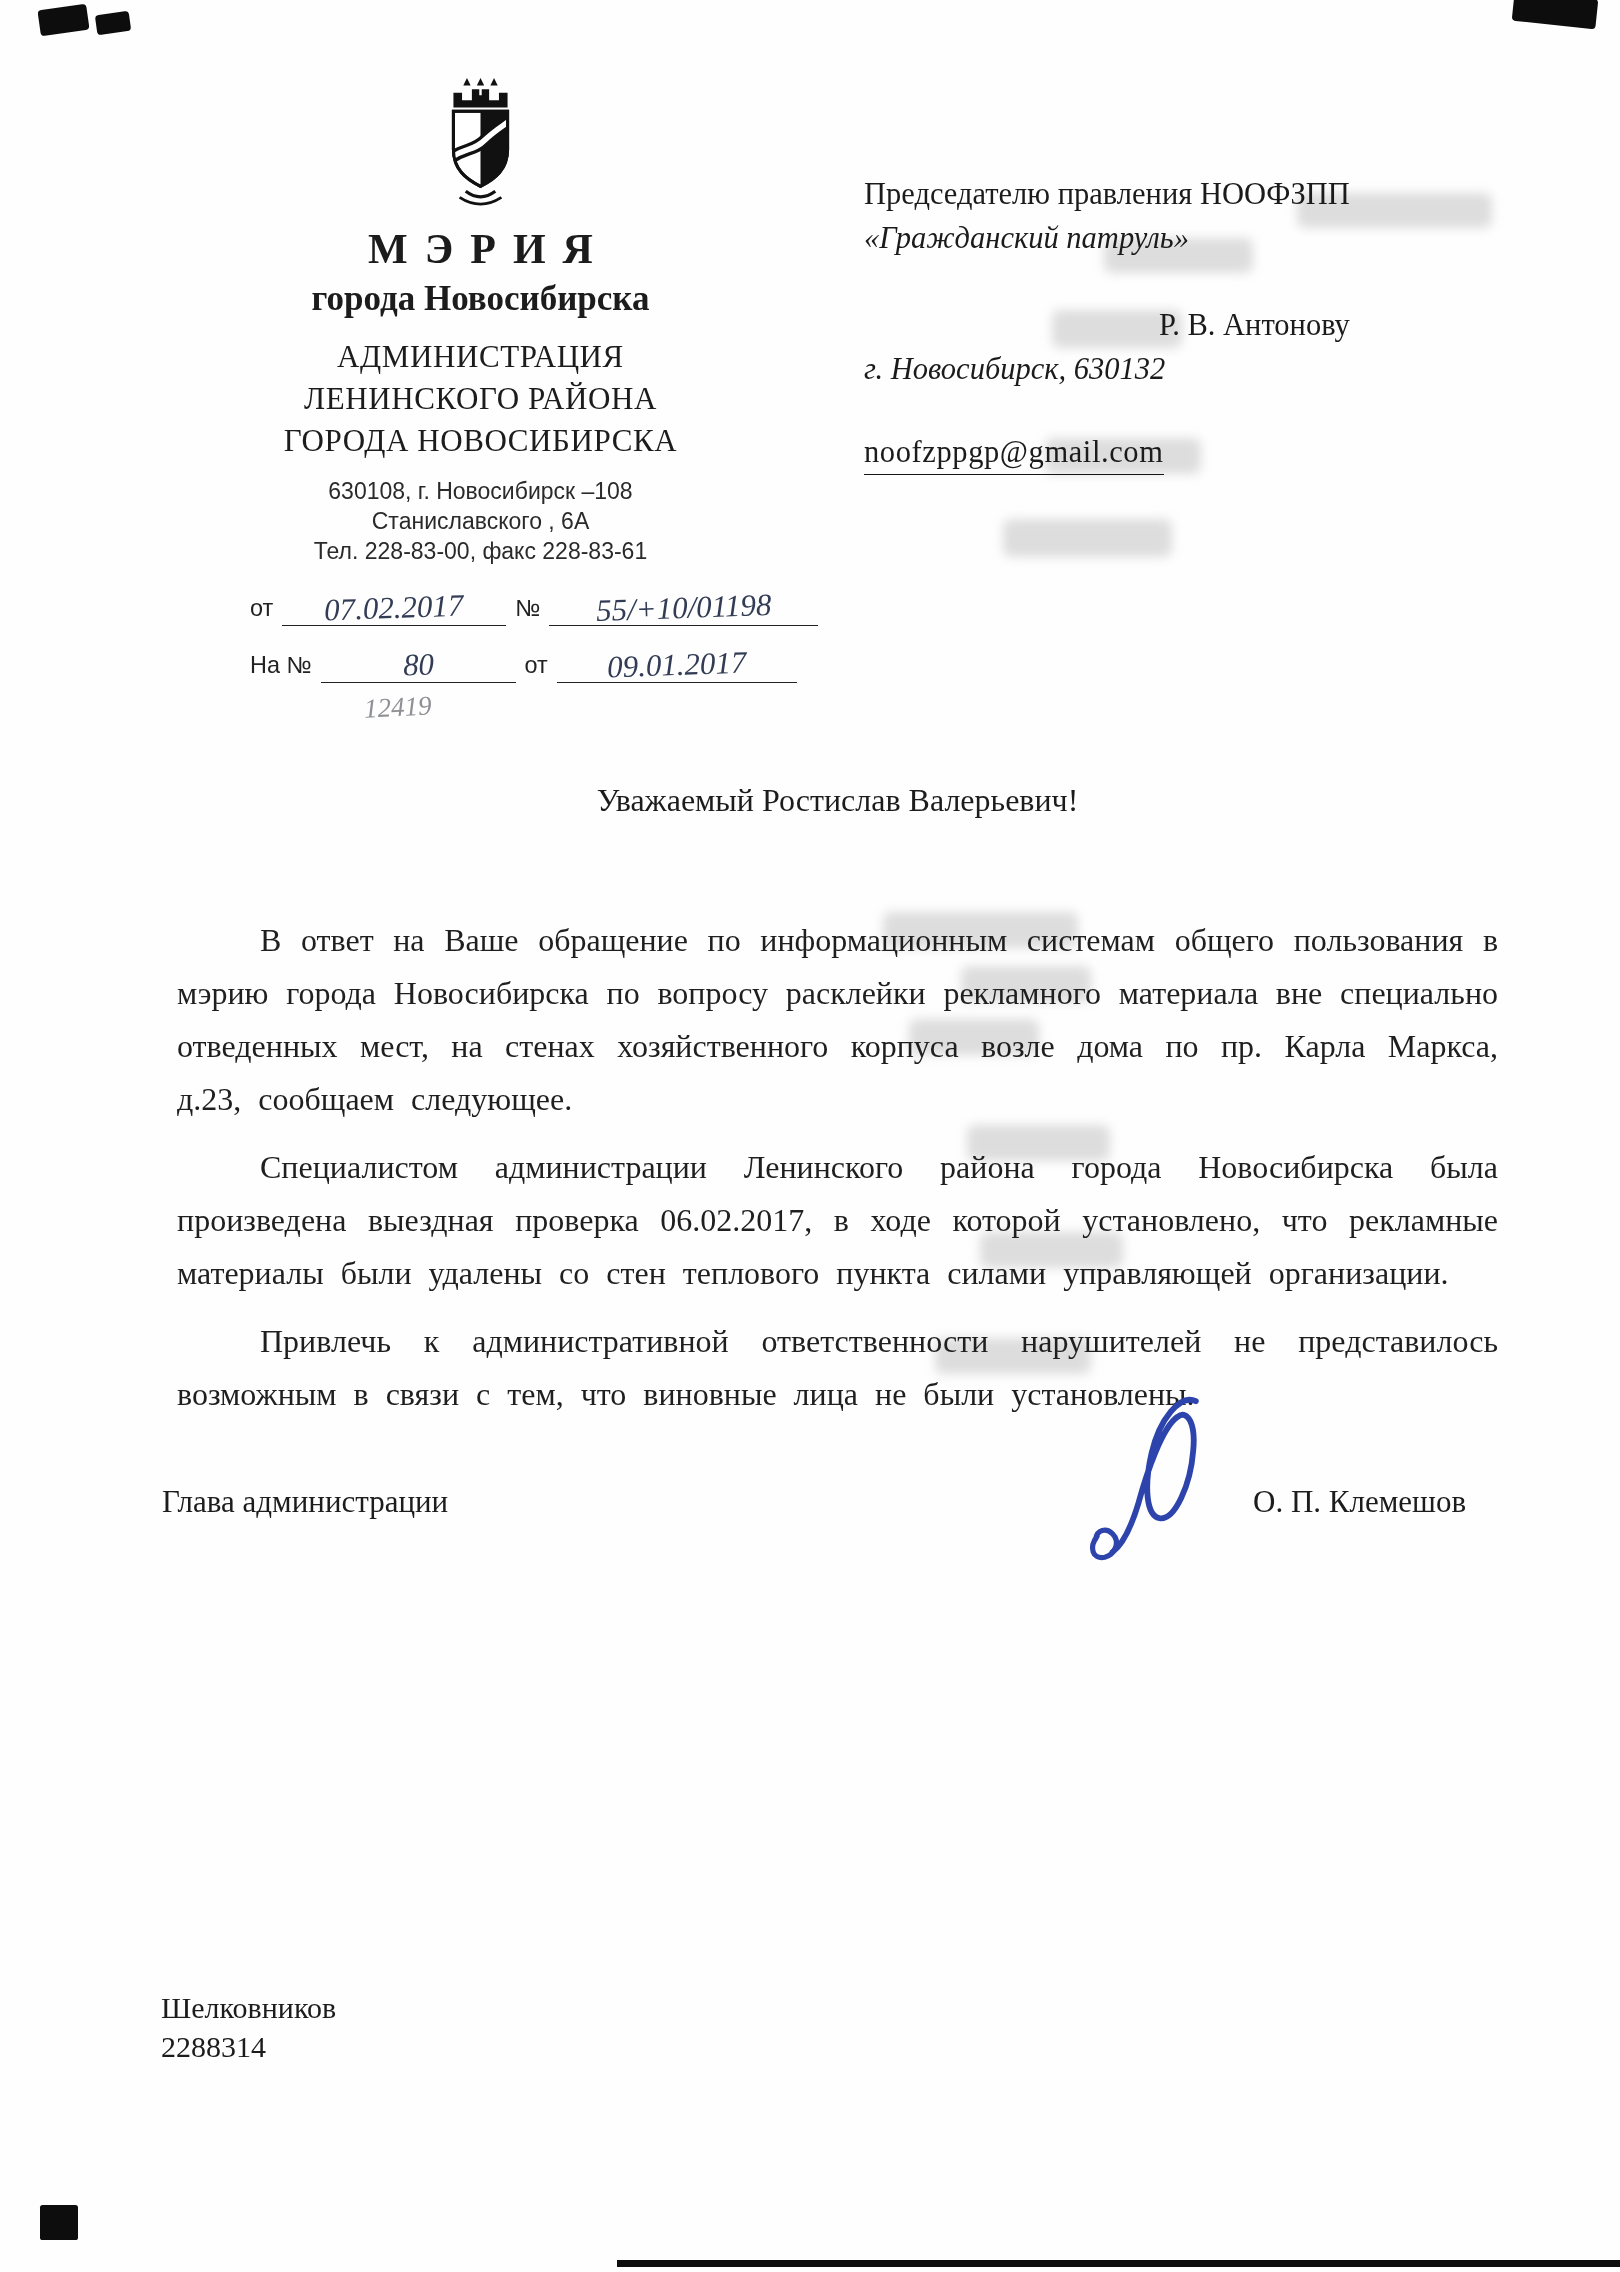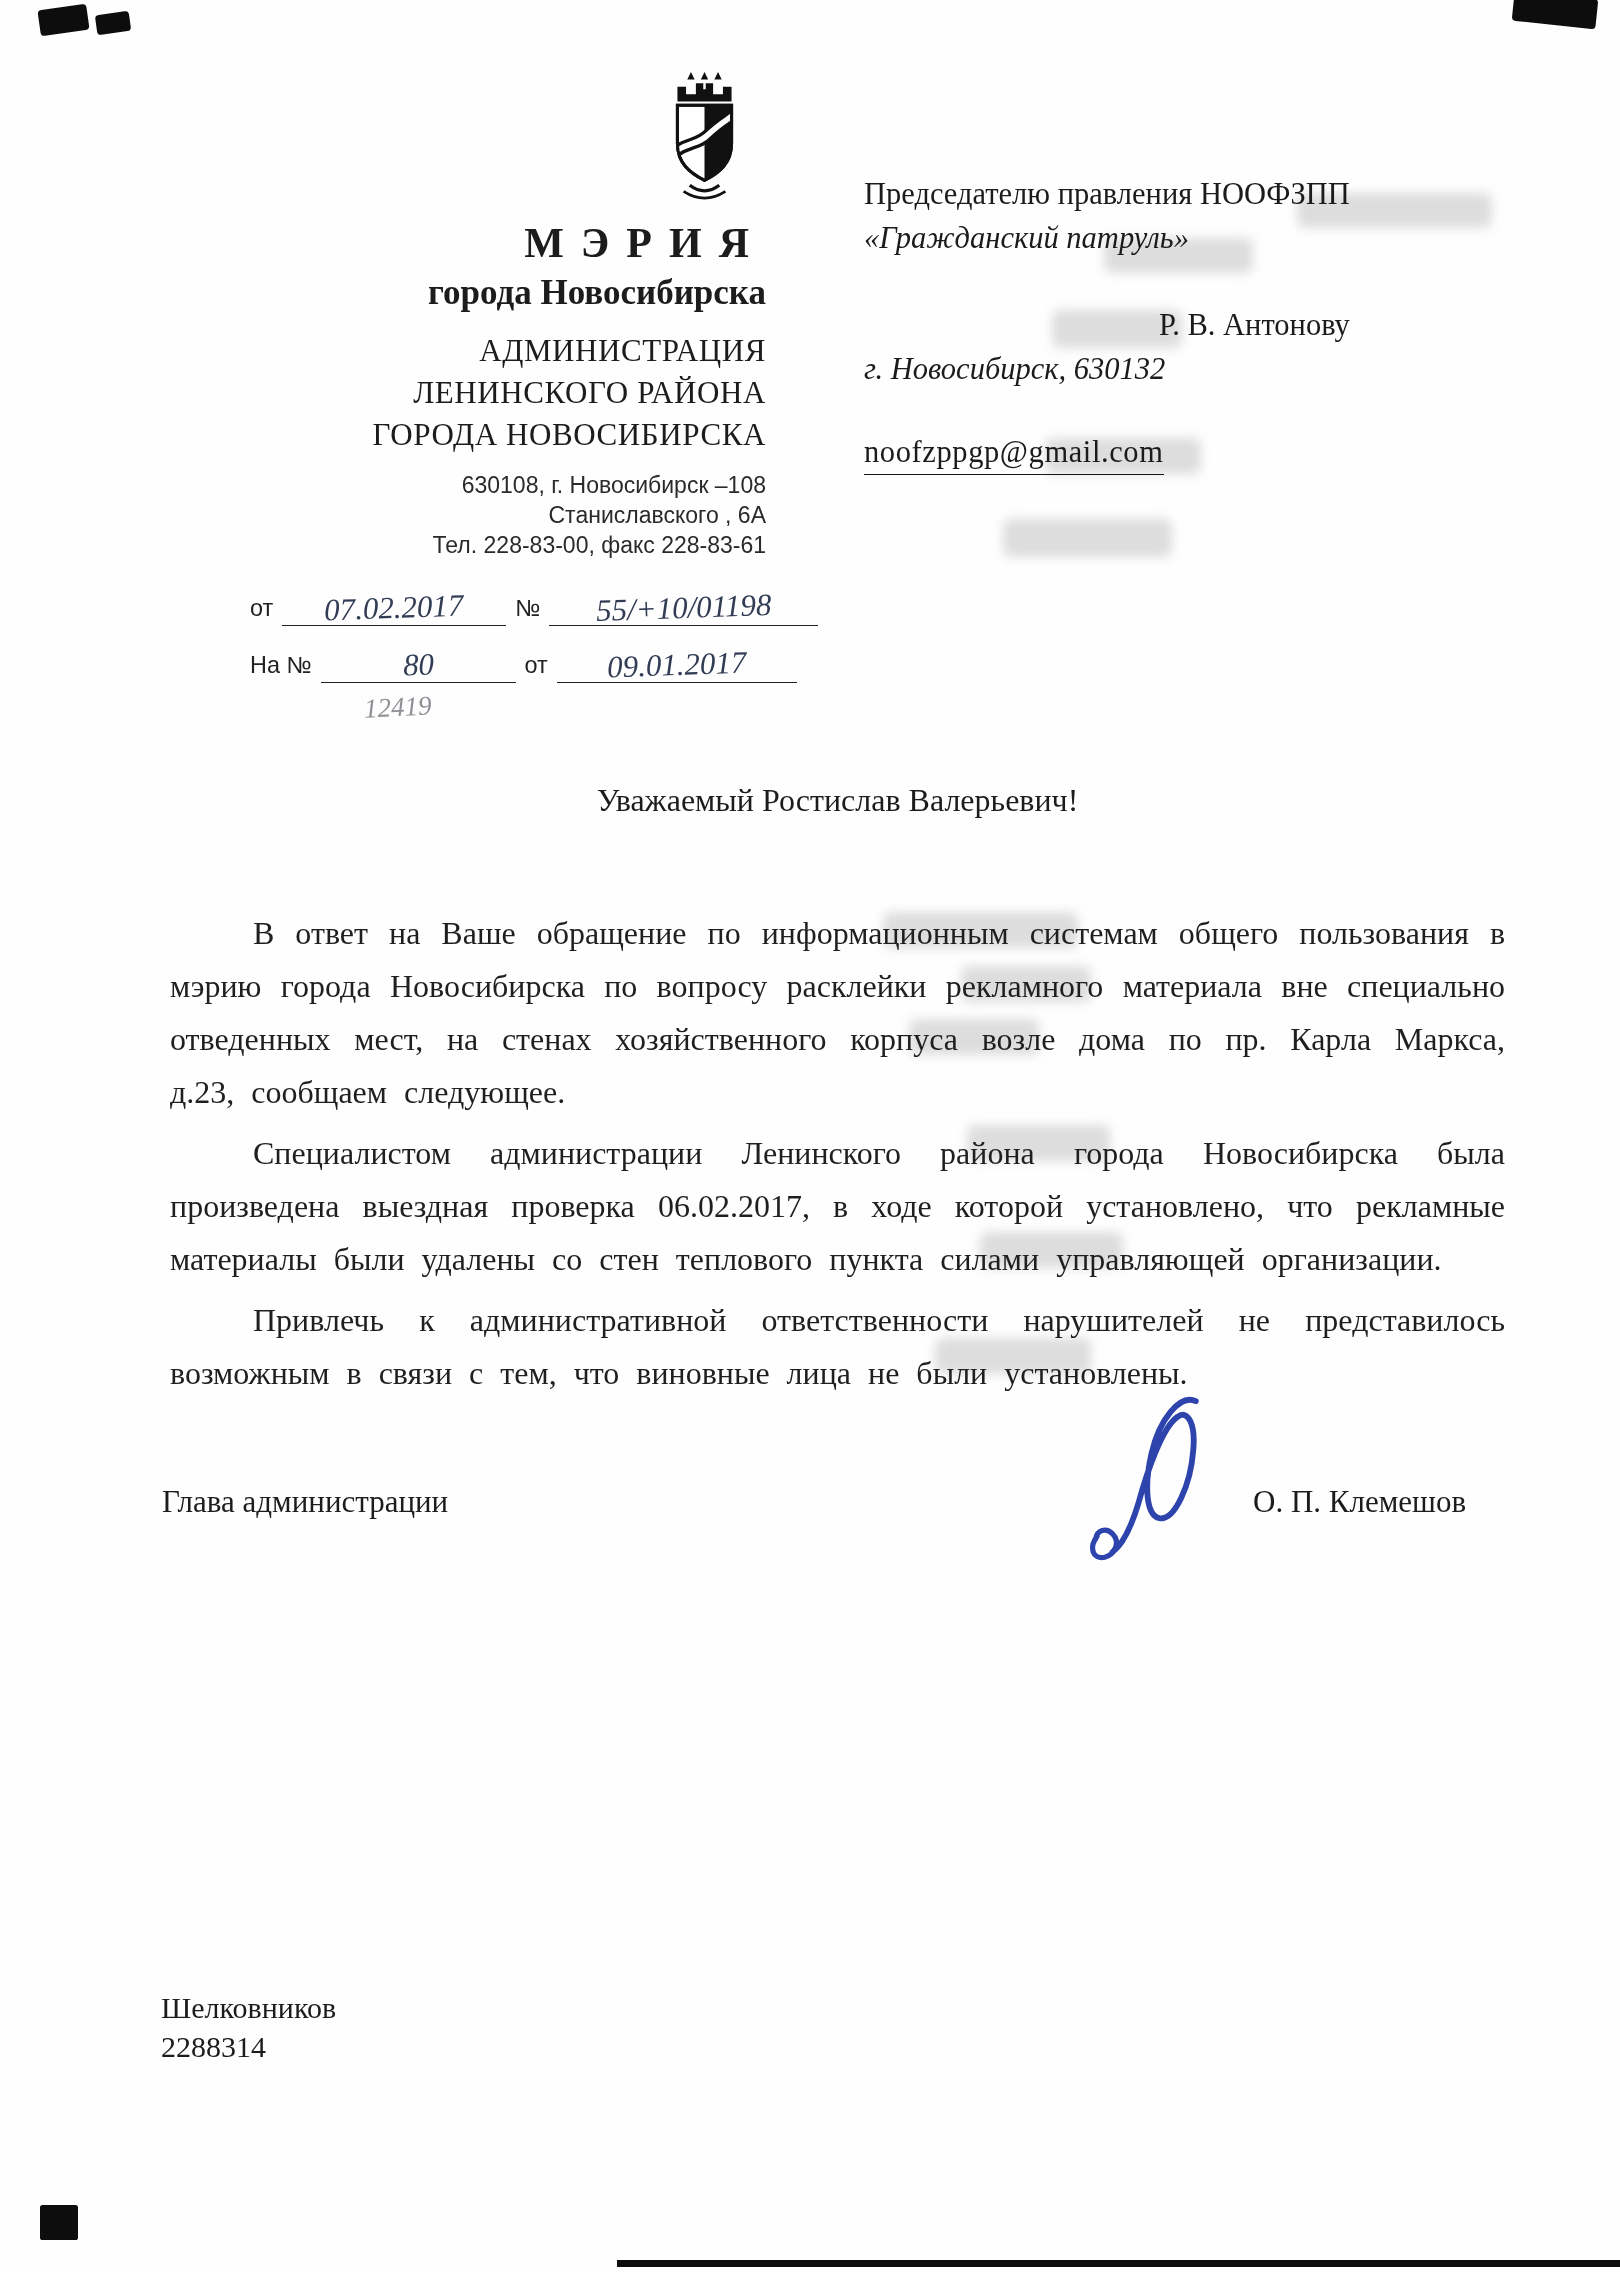--- a/index.html
+++ b/index.html
@@ -5,21 +5,21 @@
   html,body{margin:0;padding:0;background:#e8e8e8;}
   .page{
     position:relative;
     width:1621px;height:2273px;
     background:#fefefe;
     overflow:hidden;
     font-family:"Liberation Serif", serif;
     color:#1c1c1c;
   }
   
-  .letterhead{position:absolute;left:195px;top:72px;width:571px;text-align:right;}
+  .letterhead{position:absolute;left:195px;top:78px;width:571px;text-align:center;}
   .emblem{display:inline-block;}
   .org1{margin-top:11.7px;font-size:42px;font-weight:bold;letter-spacing:17px;text-indent:17px;}
   .org2{margin-top:6.5px;font-size:35px;font-weight:bold;}
   .admin{margin-top:17px;font-size:31px;line-height:42px;letter-spacing:0.6px;}
   .addr{margin-top:14.3px;font-family:"Liberation Sans",sans-serif;font-size:23px;line-height:30px;color:#2a2a2a;}
   
   .formline{position:absolute;left:250px;font-family:"Liberation Sans",sans-serif;
             font-size:23.4px;color:#222;display:flex;align-items:center;gap:9px;}
   .field{display:inline-block;border-bottom:1.9px solid #222;text-align:center;height:34px;position:relative;}
   .hand{font-family:"Liberation Serif",serif;font-style:italic;font-size:31px;color:#323c55;
@@ -28,21 +28,21 @@
   .w340{width:224px}.w415{width:269px}.w300{width:195px}.w370{width:240px}
   
   .recipient{position:absolute;left:864px;top:174px;font-size:30.5px;line-height:40px;color:#1b1b1b;}
   .recipient .gap-lg{margin-top:47px;text-align:right;}
   .recipient .gap-sm{margin-top:3.9px;font-style:italic;}
   .email{display:inline-block;border-bottom:1.9px solid #161616;padding-bottom:1.9px;letter-spacing:0.6px;margin-top:43px;}
   
   .salutation{position:absolute;left:162px;top:782px;width:1351px;text-align:center;font-size:32px;}
   .bodytext{position:absolute;left:162px;top:899px;width:1351px;font-size:32px;line-height:53px;
             text-align:justify;color:#1f1f1f;}
-  .bodytext p{margin:8px;text-indent:83px;word-spacing:9px;}
+  .bodytext p{margin:15px;text-indent:83px;word-spacing:9px;}
   
   .sig-title{position:absolute;left:162px;top:1484px;font-size:31px;}
   .sig-name{position:absolute;left:1253px;top:1484px;font-size:31px;}
   .sig-ink{position:absolute;left:1071px;top:1383px;}
   
   .footer{position:absolute;left:161px;top:1988px;font-size:30px;line-height:39px;}
   
   .artifact{position:absolute;background:#0d0d0d;}
   .smudge{position:absolute;background:rgba(128,128,133,0.26);filter:blur(5.2px);border-radius:7.8px;pointer-events:none;}
 </style>

